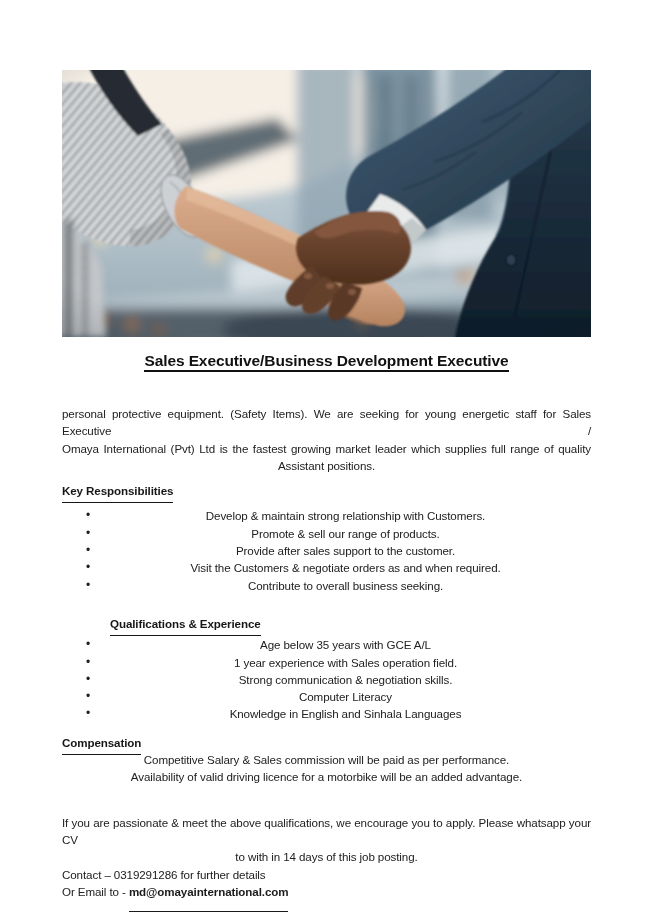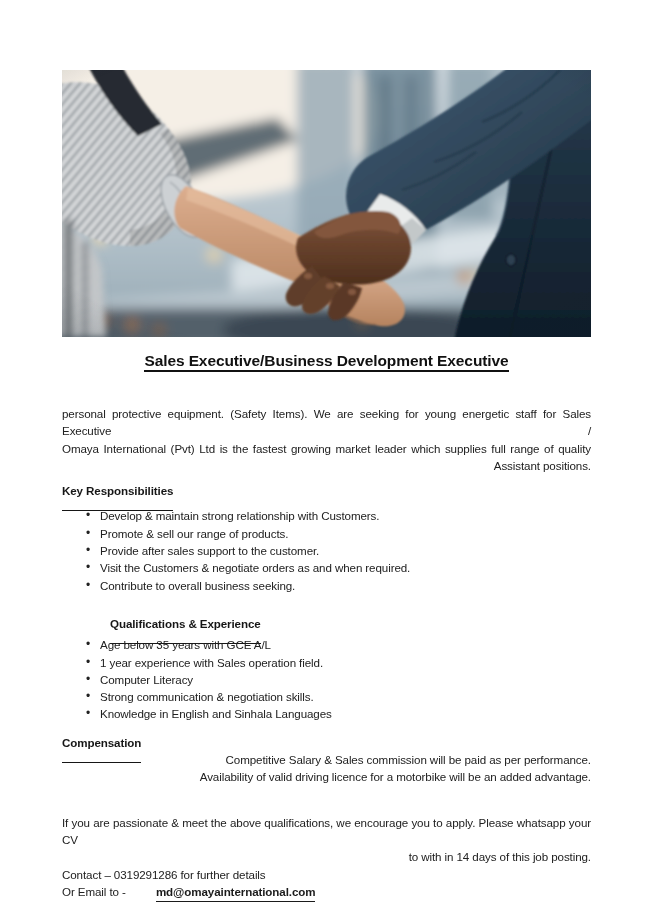--- a/index.html
+++ b/index.html
@@ -24,46 +24,46 @@
   h1,h2,p,ul,li { margin:0; padding:0; }
 
   .title {
     margin-top:13px; text-align:center;
     font-size:15.5px; line-height:22px; font-weight:bold; color:#111;
   }
   .title .u { border-bottom:2px solid #111; padding-bottom:1px; }
 
   .intro { margin-top:33px; }
   .jline { display:block; text-align:justify; text-align-last:justify; }
-  .lline { display:block; text-align:right; }
+  .lline { display:block; text-align:center; }
 
   .heading {
     font-size:11.6px; font-weight:bold; color:#161616;
   }
-  .heading .u { border-bottom:1.4px solid #161616; padding-bottom:13px; }
+  .heading .u { border-bottom:1.4px solid #161616; padding-bottom:5px; }
   .h-resp { margin-top:8px; }
   .h-qual { margin-top:21px;margin-left:48px; }
   .h-comp { margin-top:11px; }
 
-  ul.bullets { list-style:none; }
+  ul.bullets { list-style:none;text-align:center; }
   .ul-resp { margin-top:8px; }
   .ul-qual { margin-top:4px; }
   ul.bullets li { position:relative; padding-left:38px; }
   ul.bullets li::before {
     content:"\2022";
     position:absolute; left:24px; top:0;
     font-size:12px; color:#212121;
   }
 
   .comp-lines { margin-top:0; }
 
   .closing { margin-top:28px; }
   .email-link {
     font-weight:bold; color:#1b1b1b; text-decoration:none;
-    border-bottom:1.4px solid #1b1b1b; padding-bottom:3px;margin-left:27px;
+    border-bottom:1.4px solid #1b1b1b; padding-bottom:13px;
   }
 </style>
 </head>
 <body>
 
 <div class="page">
 
   <figure class="photo">
     <svg width="529" height="267" viewBox="0 0 529 267">
       <defs>
@@ -190,22 +190,22 @@
       <li>Promote &amp; sell our range of products.</li>
       <li>Provide after sales support to the customer.</li>
       <li>Visit the Customers &amp; negotiate orders as and when required.</li>
       <li>Contribute to overall business seeking.</li>
     </ul>
 
     <h2 class="heading h-qual"><span class="u">Qualifications &amp; Experience</span></h2>
     <ul class="bullets ul-qual">
       <li>Age below 35 years with GCE A/L</li>
       <li>1 year experience with Sales operation field.</li>
+      <li>Strong communication &amp; negotiation skills.</li>
       <li>Computer Literacy</li>
-      <li>Strong communication &amp; negotiation skills.</li>
       <li>Knowledge in English and Sinhala Languages</li>
     </ul>
 
     <h2 class="heading h-comp"><span class="u">Compensation</span></h2>
     <p class="comp-lines">
       <span class="lline">Competitive Salary &amp; Sales commission will be paid as per performance.</span>
       <span class="lline">Availability of valid driving licence for a motorbike will be an added advantage.</span>
     </p>
 
     <div class="closing">

